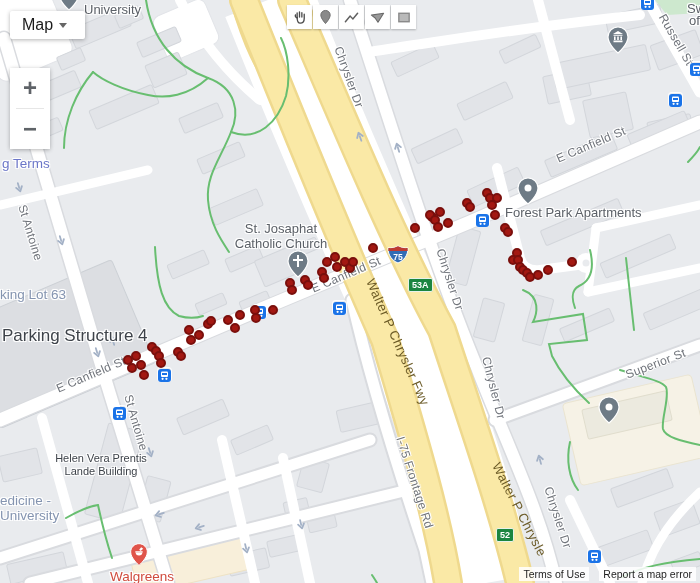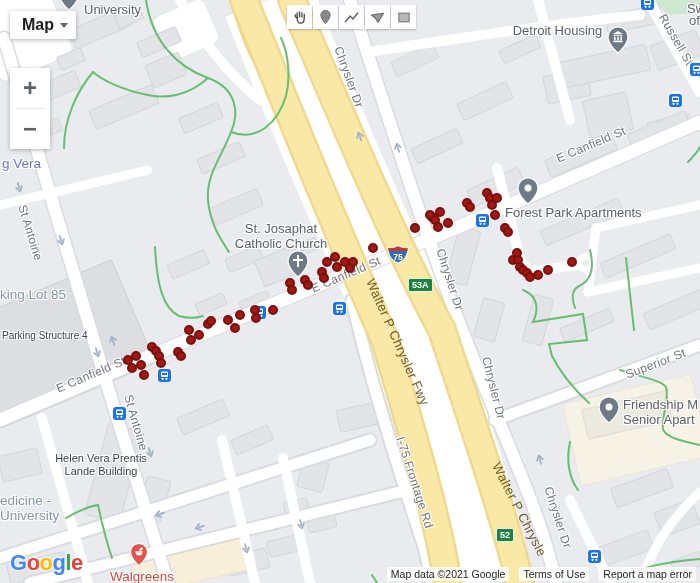--- a/index.html
+++ b/index.html
@@ -23,22 +23,22 @@
   
   .dot{position:absolute;width:10px;height:10px;border-radius:50%;
        border:2px solid #7a0f0c;box-sizing:border-box;}
   .transit{position:absolute;width:13px;height:13px;border-radius:3px;
        box-shadow:0 0 0 1px rgba(255,255,255,.9);}
   .pin{position:absolute;}
 
   
   .ctl{position:absolute;background:#fff;border-radius:2px;
        box-shadow:0 1px 4px rgba(0,0,0,.3);}
-  #map-btn{left:10px;top:11px;height:28px;padding:0 8px 0 12px;display:flex;
-       align-items:center;gap:6px;font-size:16px;font-weight:bold;color:#1b1b1b;cursor:pointer;}
+  #map-btn{left:10px;top:11px;height:28px;padding:0 18px 0 12px;display:flex;
+       align-items:center;gap:6px;font-size:16px;font-weight:normal;color:#1b1b1b;cursor:pointer;}
   #map-btn .caret{width:0;height:0;border-left:4px solid transparent;
        border-right:4px solid transparent;border-top:5px solid #666;}
   #zoom-ctl{left:10px;top:68px;width:40px;}
   .zbtn{width:40px;height:40px;display:flex;align-items:center;justify-content:center;
        font-size:24px;color:#5f6368;cursor:pointer;background:#fff;border:none;font-weight:bold;}
   #zoom-divider{height:1px;background:#e6e6e6;margin:0 6px;}
   #toolbar{position:absolute;left:287px;top:5px;display:flex;gap:1px;}
   .tool-btn{width:25px;height:24px;background:#fff;border:none;display:flex;align-items:center;
        justify-content:center;cursor:pointer;box-shadow:0 1px 2px rgba(0,0,0,.25);padding:0;}
 
@@ -230,34 +230,29 @@
     <div class="mlabel street" style="left:662px;top:8px;transform:rotate(60deg)">Russell St</div>
     <div class="mlabel street" style="left:626px;top:368px;transform:rotate(-21deg)">Superior St</div>
     <div class="mlabel street" style="left:400px;top:430px;transform:rotate(72deg)">I-75 Frontage Rd</div>
     <div class="mlabel fwy" style="left:370px;top:272px;transform:rotate(66deg);text-shadow:none">Walter P Chrysler Fwy</div>
     <div class="mlabel fwy" style="left:496px;top:456px;transform:rotate(63deg);text-shadow:none">Walter P Chrysle</div>
 
     <div class="mlabel poi" style="left:84px;top:2px">University</div>
     <div class="mlabel poi" style="left:687px;top:1px">Sw</div>
     <div class="mlabel poi" style="left:689px;top:13px">of</div>
     <div class="mlabel poi" style="left:500px;top:23px;width:115px">
-      <div>Detroit Housing</div>
     </div>
     <div class="mlabel poi" style="left:222px;top:221px;width:118px">
       <div>St. Josaphat</div>
       <div>Catholic Church</div>
     </div>
     <div class="mlabel poi" style="left:505px;top:205px">Forest Park Apartments</div>
-    <div class="mlabel poi" style="left:623px;top:397px;text-align:left">
-      <div>Friendship M</div>
-      <div>Senior Apart</div>
-    </div>
-    <div class="mlabel deck" style="left:2px;top:156px">g Vera</div>
-    <div class="mlabel area" style="left:0px;top:287px">king Lot 85</div>
-    <div class="mlabel bldg" style="left:2px;top:329px;font-size:10px">Parking Structure 4</div>
+    <div class="mlabel deck" style="left:2px;top:156px">g Terms</div>
+    <div class="mlabel area" style="left:0px;top:287px">king Lot 63</div>
+    <div class="mlabel bldg" style="left:2px;top:329px;font-size:17px">Parking Structure 4</div>
     <div class="mlabel bldg" style="left:55px;top:452px;width:92px">
       <div>Helen Vera Prentis</div>
       <div>Lande Building</div>
     </div>
     <div class="mlabel area" style="left:0px;top:493px">
       <div>edicine -</div>
       <div>University</div>
     </div>
     <div class="mlabel red-poi" style="left:110px;top:569px">Walgreens</div>
 
@@ -482,19 +477,17 @@
       </button>
       <button class="tool-btn">
         <span style="display: flex;">
           <svg width="16" height="15" viewBox="0 0 17 16">
             <rect x="3" y="3.5" width="11" height="9" fill="#b9b9b9" stroke="#8a8a8a" stroke-width="1.5"></rect>
           </svg>
         </span>
       </button>
     </div>
 
-  <div id="google-logo"><span style="color: rgb(66, 133, 244);">G</span><span style="color: rgb(234, 67, 53);">o</span><span style="color: rgb(251, 188, 5);">o</span><span style="color: rgb(66, 133, 244);">g</span><span style="color: rgb(52, 168, 83);">l</span><span style="color: rgb(234, 67, 53);">e</span></div>
   <div id="attrib">
-    <span>Map data ©2021 Google</span>
     <span class="link">Terms of Use</span>
     <span class="link">Report a map error</span>
   </div>
 </div>
 
 </body></html>

